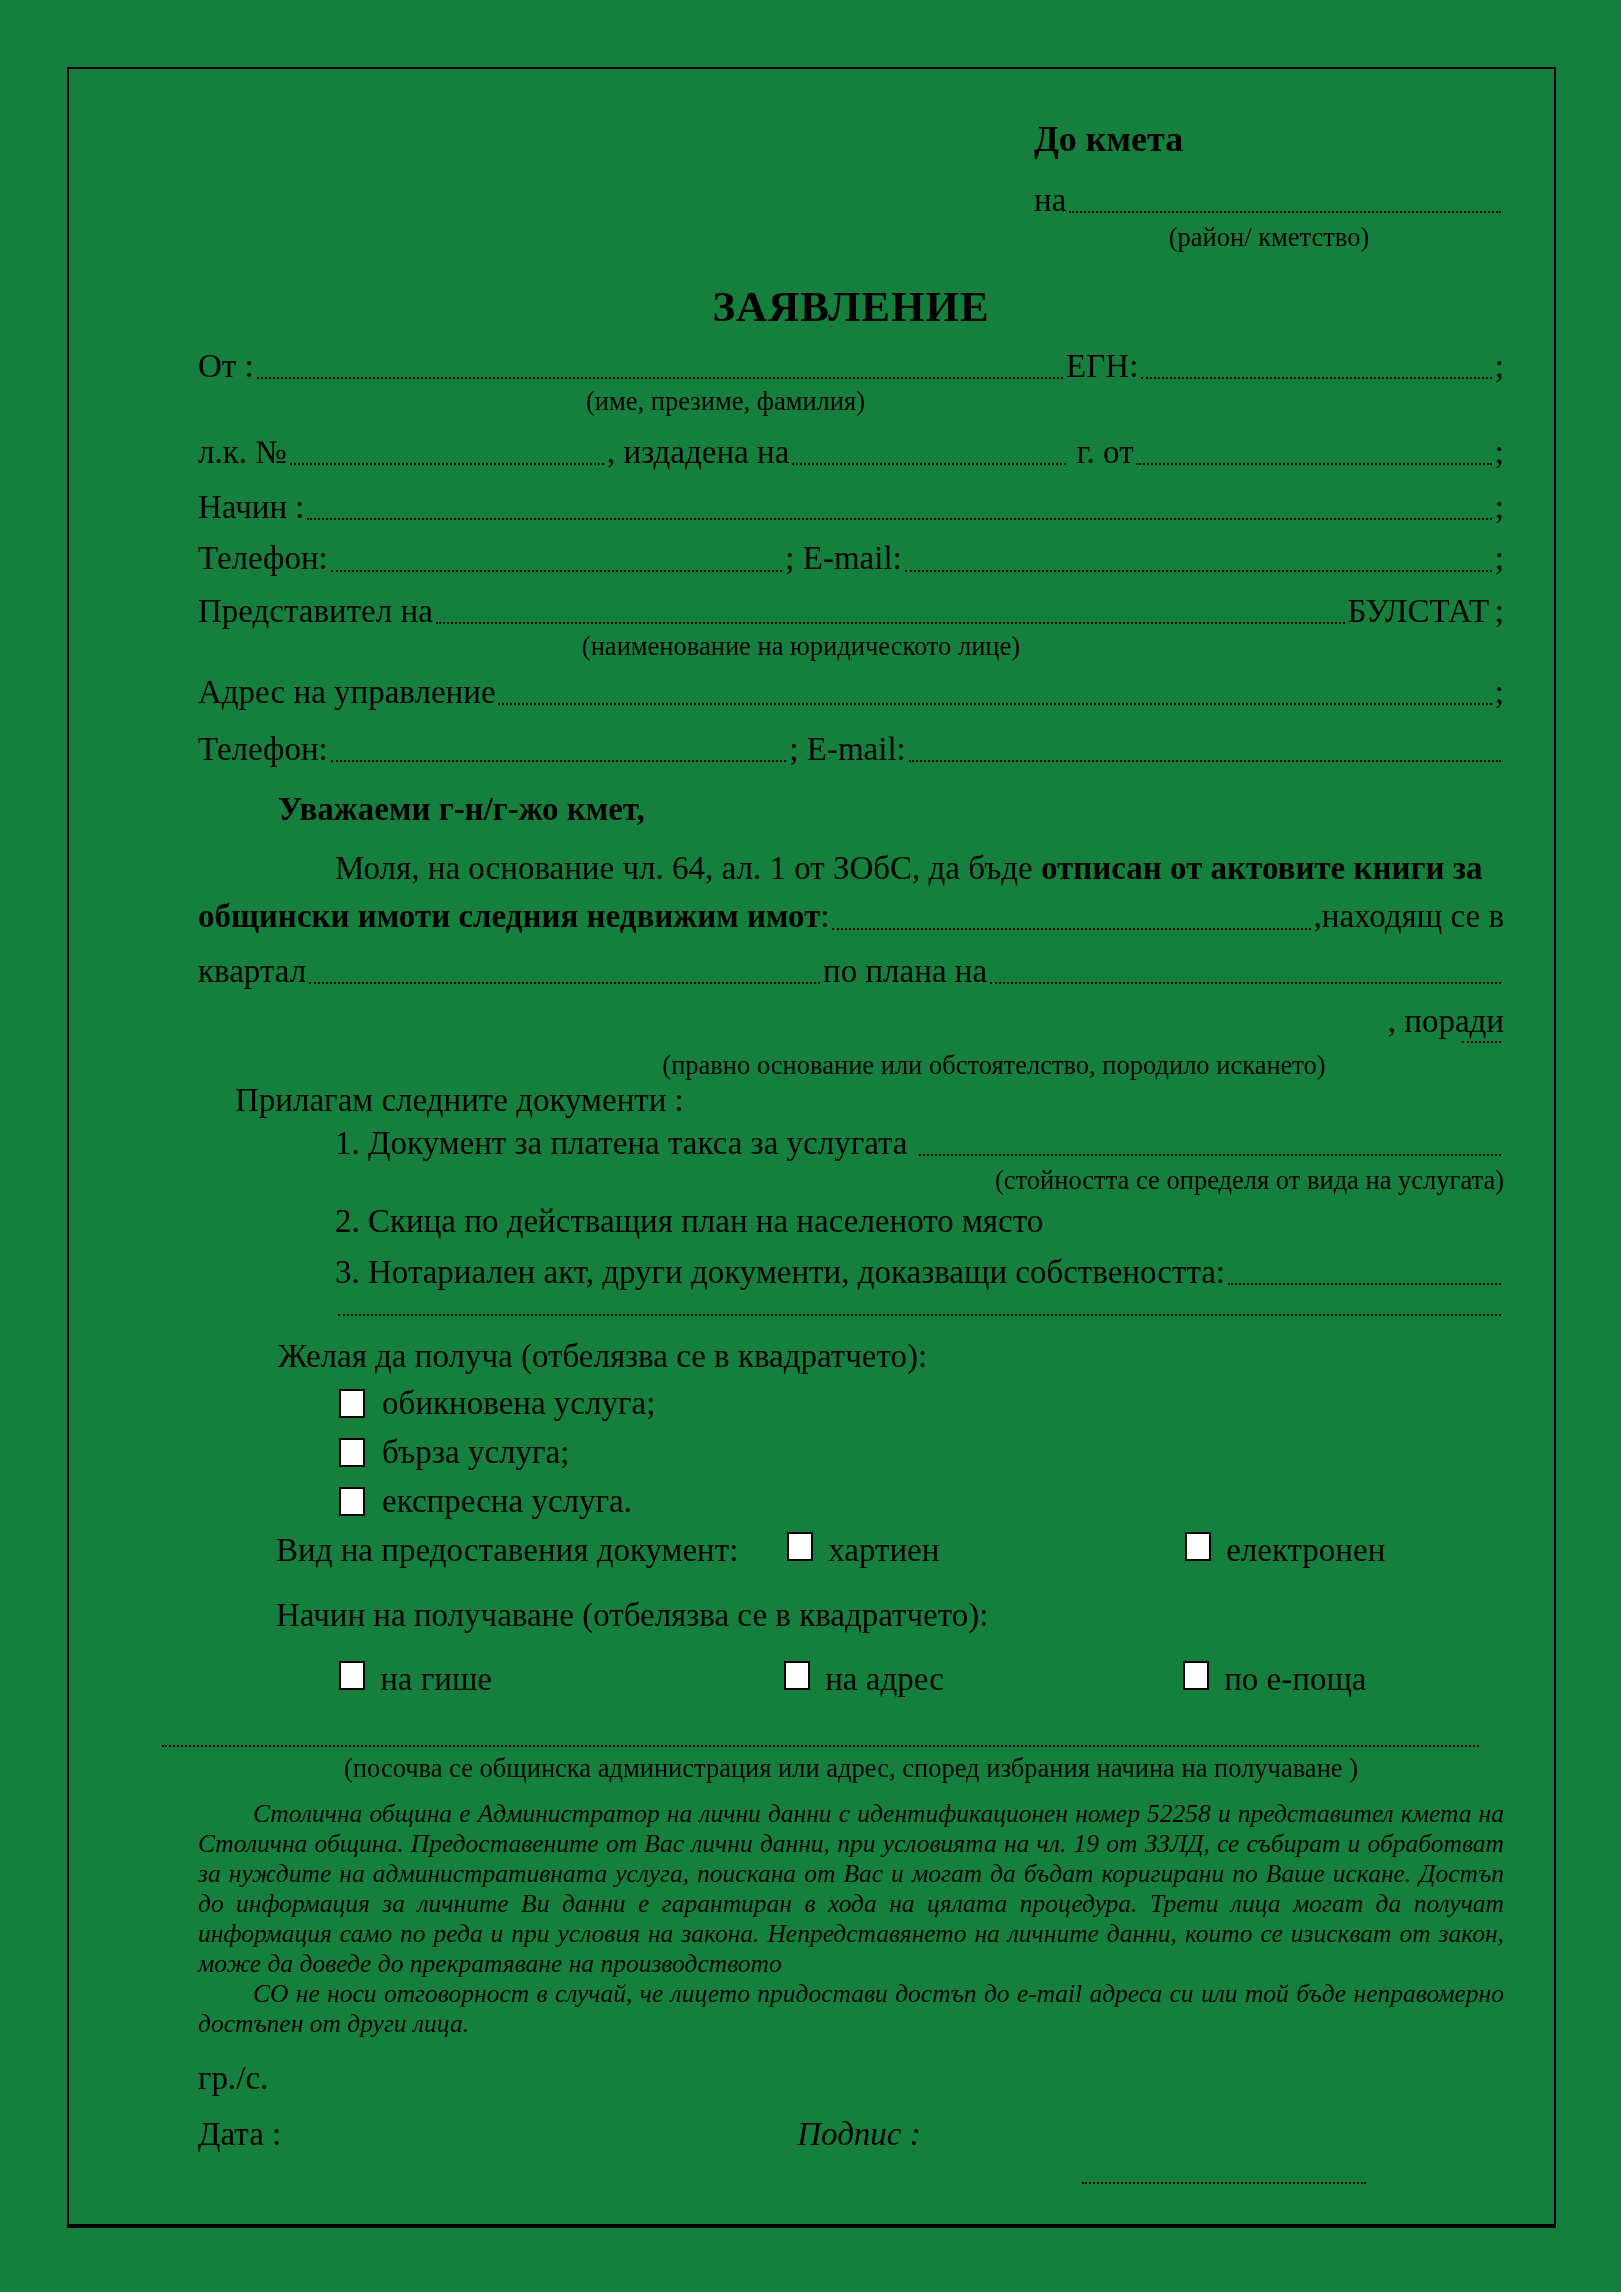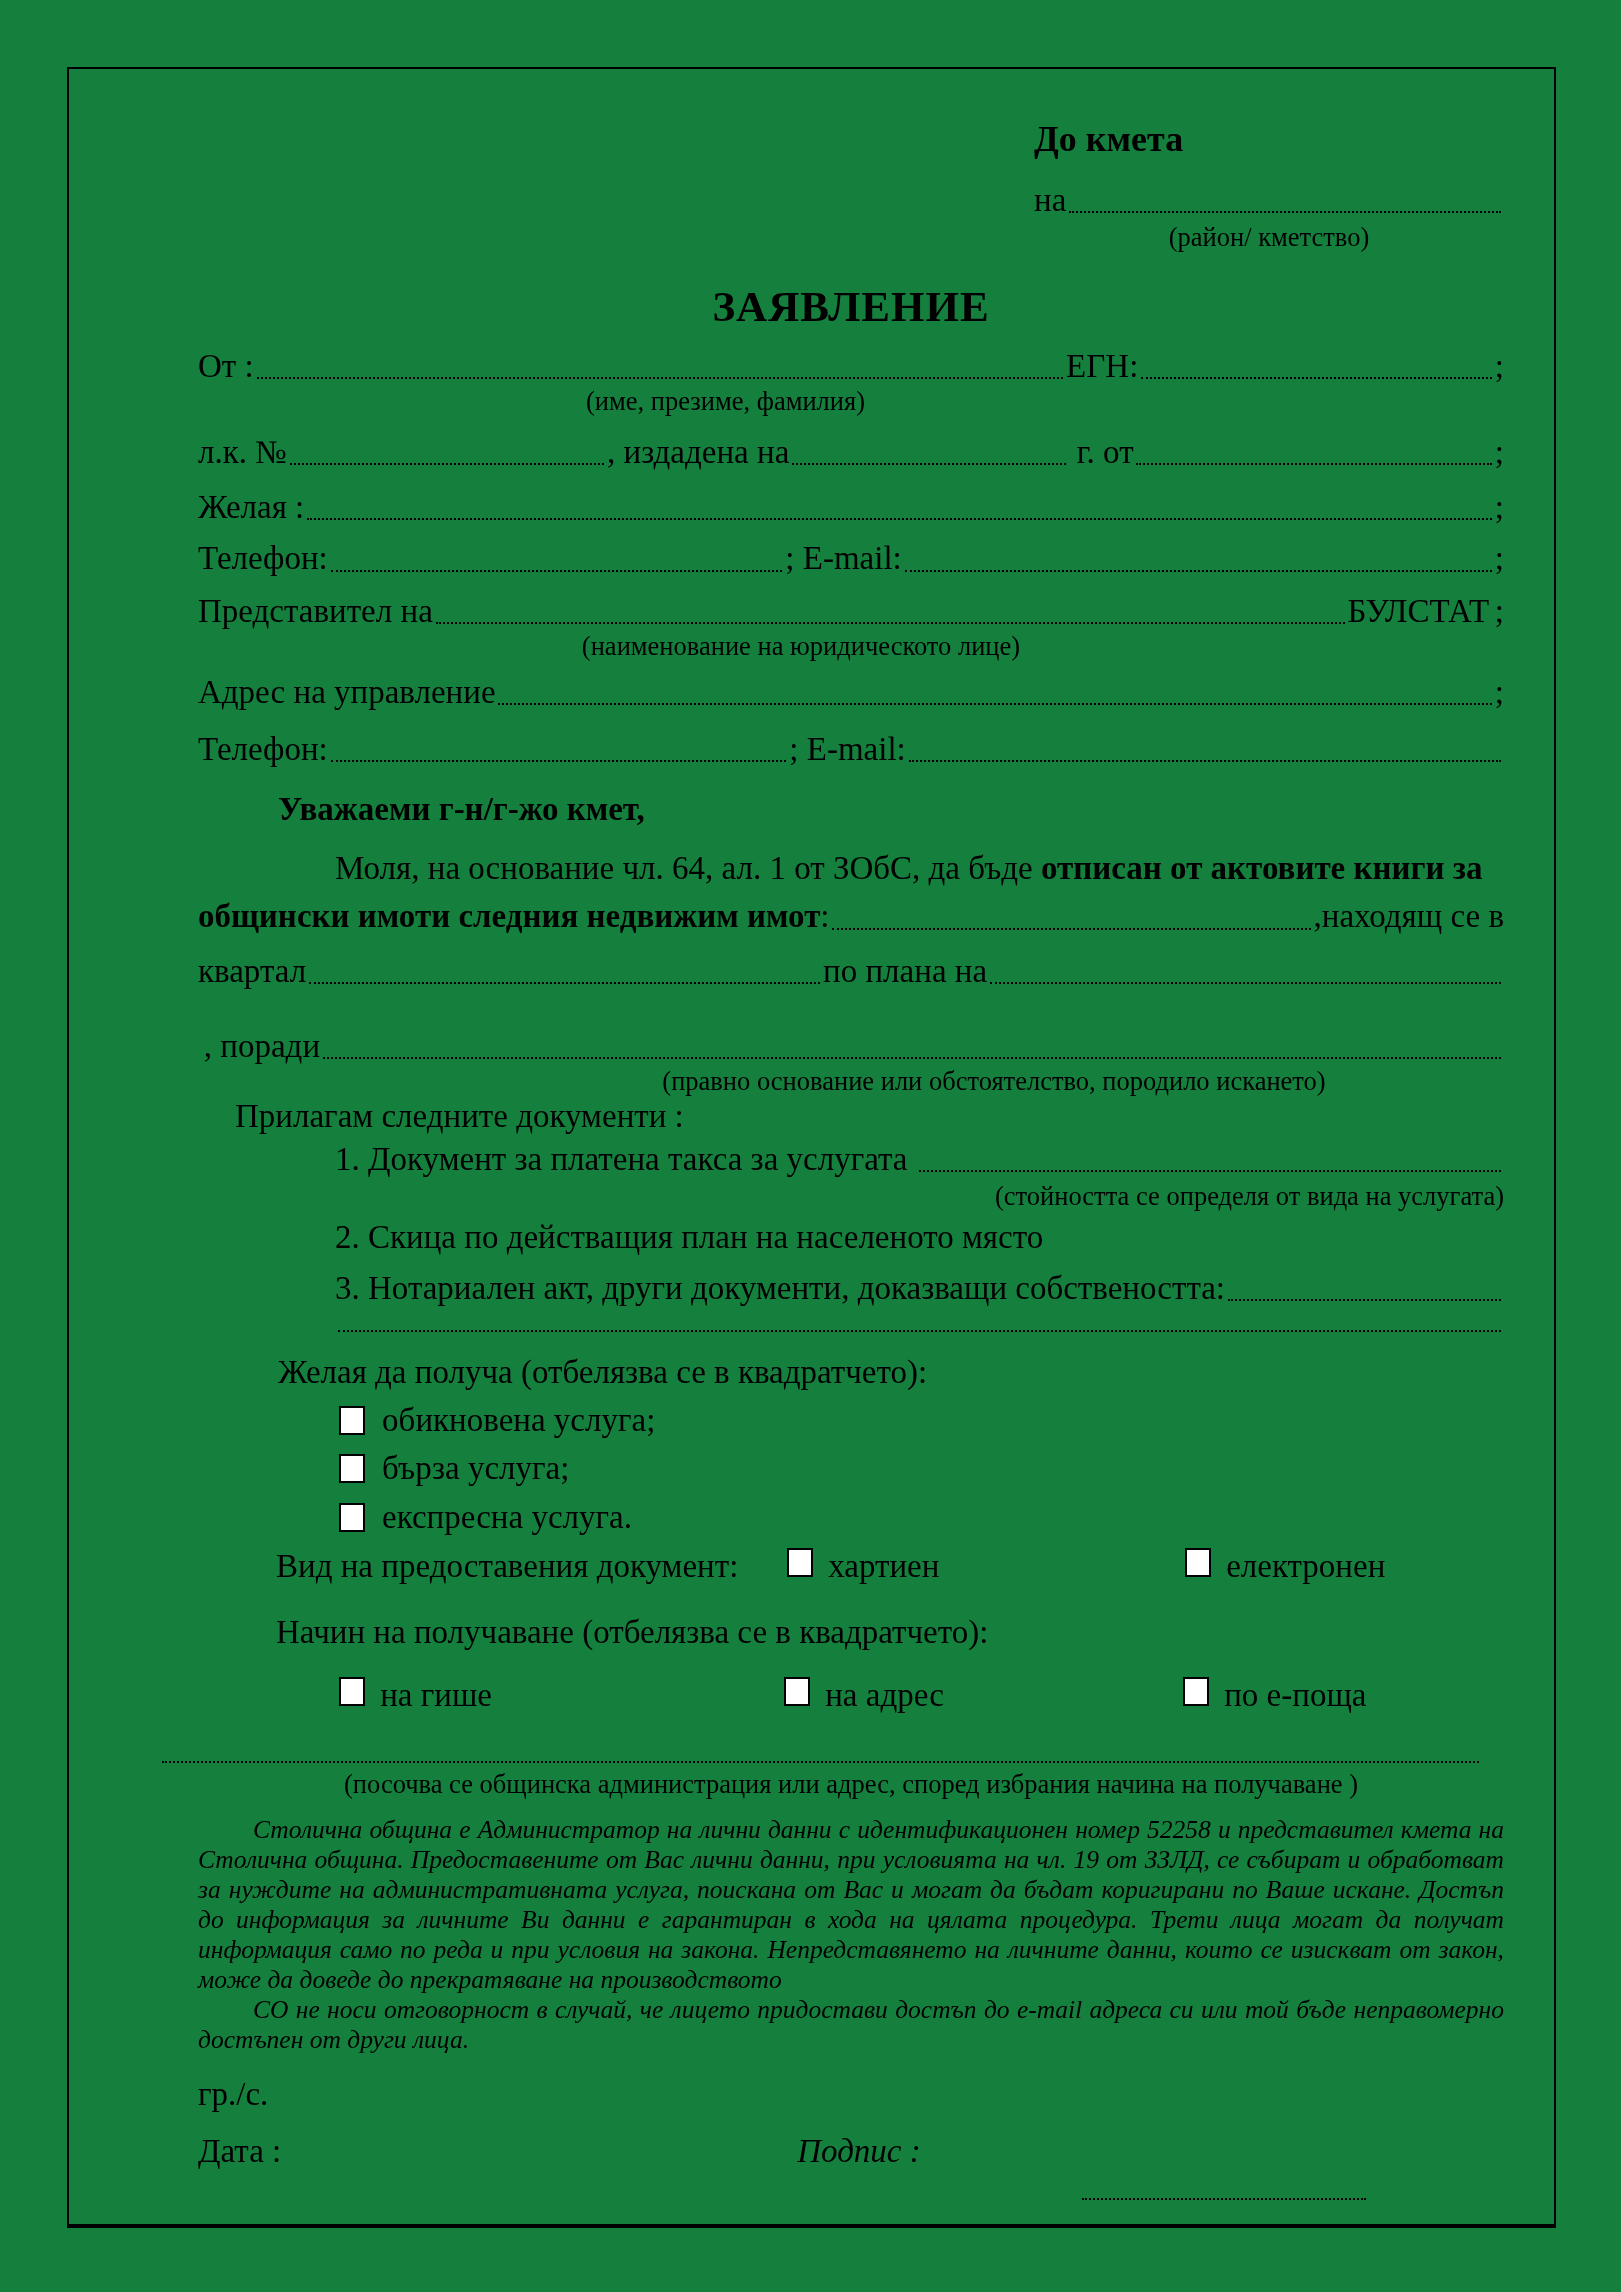--- a/index.html
+++ b/index.html
@@ -35,21 +35,21 @@
   .r-tel1 { margin-top:12.7px; }
   .r-predst { margin-top:13.7px; }
   .cap-jur { width:1206px; text-align:center; }
   .r-addrupr { margin-top:10.8px; }
   .r-tel2 { margin-top:17.6px; }
   .salutation { margin-top:21.6px; margin-left:80px; font-weight:bold; font-size:33px; line-height:39px; }
   .req1 { margin-top:19.6px; text-indent:137px; display:block; white-space:nowrap; }
   .req2 { margin-top:9.8px; }
   .req3 { margin-top:17.6px; }
   .req4 { margin-top:15.7px; }
-  .req5 { margin-top:36px; }
+  .req5 { margin-top:2px;flex-direction:column; }
   .cap-legal { padding-left:286px; text-align:center; }
   .attach-h { margin-left:37px; }
   .indent140 { margin-left:137px; }
   .cap-fee { text-align:right; margin-top:2px; }
   .item1 { margin-top:3.9px; }
   .item2 { margin-top:5.9px; }
   .item3 { margin-top:11.8px; }
   .item3b { margin-top:19.6px; height:11.8px; }
   .want-h { margin-top:13.7px; margin-left:80px; }
   .optrow { margin-top:7.8px; margin-left:141px; display:flex; align-items:center; font-size:33px; line-height:41px; }
@@ -101,21 +101,21 @@
       <span class="nowrap">л.к. №</span>
       <span class="lead g115"></span>
       <span class="nowrap">, издадена на</span>
       <span class="lead"></span>
       <span class="nowrap"> г. от</span>
       <span class="lead g13"></span>
       <span class="nowrap">;</span>
     </div>
 
     <div class="body-line r-addr">
-      <span class="nowrap">Желая :</span>
+      <span class="nowrap">Начин :</span>
       <span class="lead"></span>
       <span class="nowrap">;</span>
     </div>
 
     <div class="body-line r-tel1">
       <span class="nowrap">Телефон:</span>
       <span class="lead"></span>
       <span class="nowrap">; E-mail:</span>
       <span class="lead g13"></span>
       <span class="nowrap">;</span>

